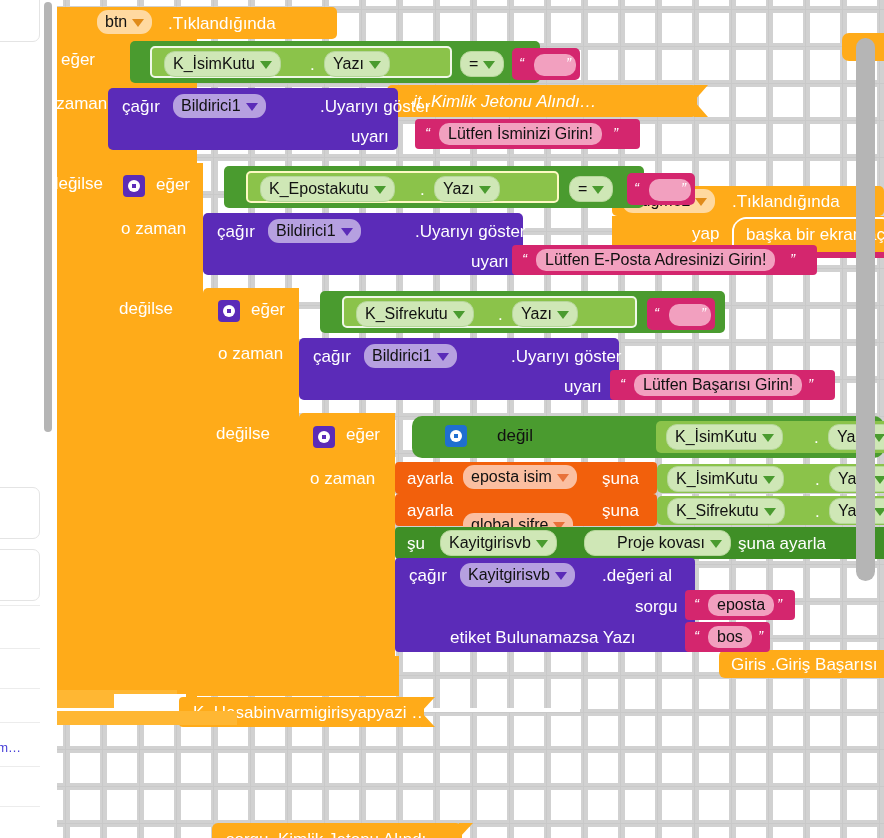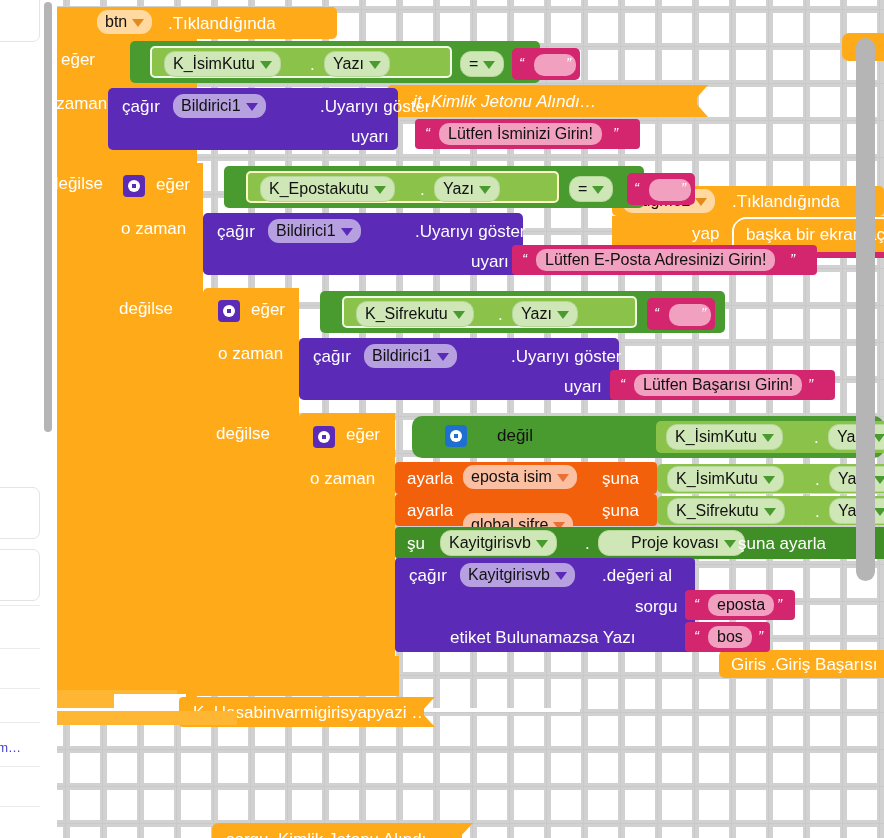--- a/index.html
+++ b/index.html
@@ -337,21 +337,21 @@
       <span>Yazı</span><i class="tri"></i>
     </span>
   </div>
 
   <div class="blk c-db" style="left:338px;top:527px;width:500px;height:32px;border-radius:4px;">
     <span class="lbl" style="position:absolute;left:12px;top:8px;">şu</span>
     <span class="fld fld-green" style="position:absolute;left:45px;top:3px;">
       <span>Kayitgirisvb</span><i class="tri"></i>
     </span>
     <span class="lbl" style="position:absolute;left:190px;top:8px;">.</span>
-    <span class="fld fld-green" style="position:absolute;left:203px;top:3px;padding-left:32px;">
+    <span class="fld fld-green" style="position:absolute;left:189px;top:3px;padding-left:32px;">
       <span>Proje kovası</span><i class="tri"></i>
     </span>
     <span class="lbl" style="position:absolute;left:343px;top:8px;">şuna ayarla</span>
   </div>
 
   <div class="blk c-call" style="left:338px;top:558px;width:300px;height:94px;border-radius:4px;">
     <span class="lbl" style="position:absolute;left:14px;top:9px;">çağır</span>
     <span class="fld fld-purple" style="position:absolute;left:65px;top:5px;">
       <span>Kayitgirisvb</span><i class="tri tri-p"></i>
     </span>

